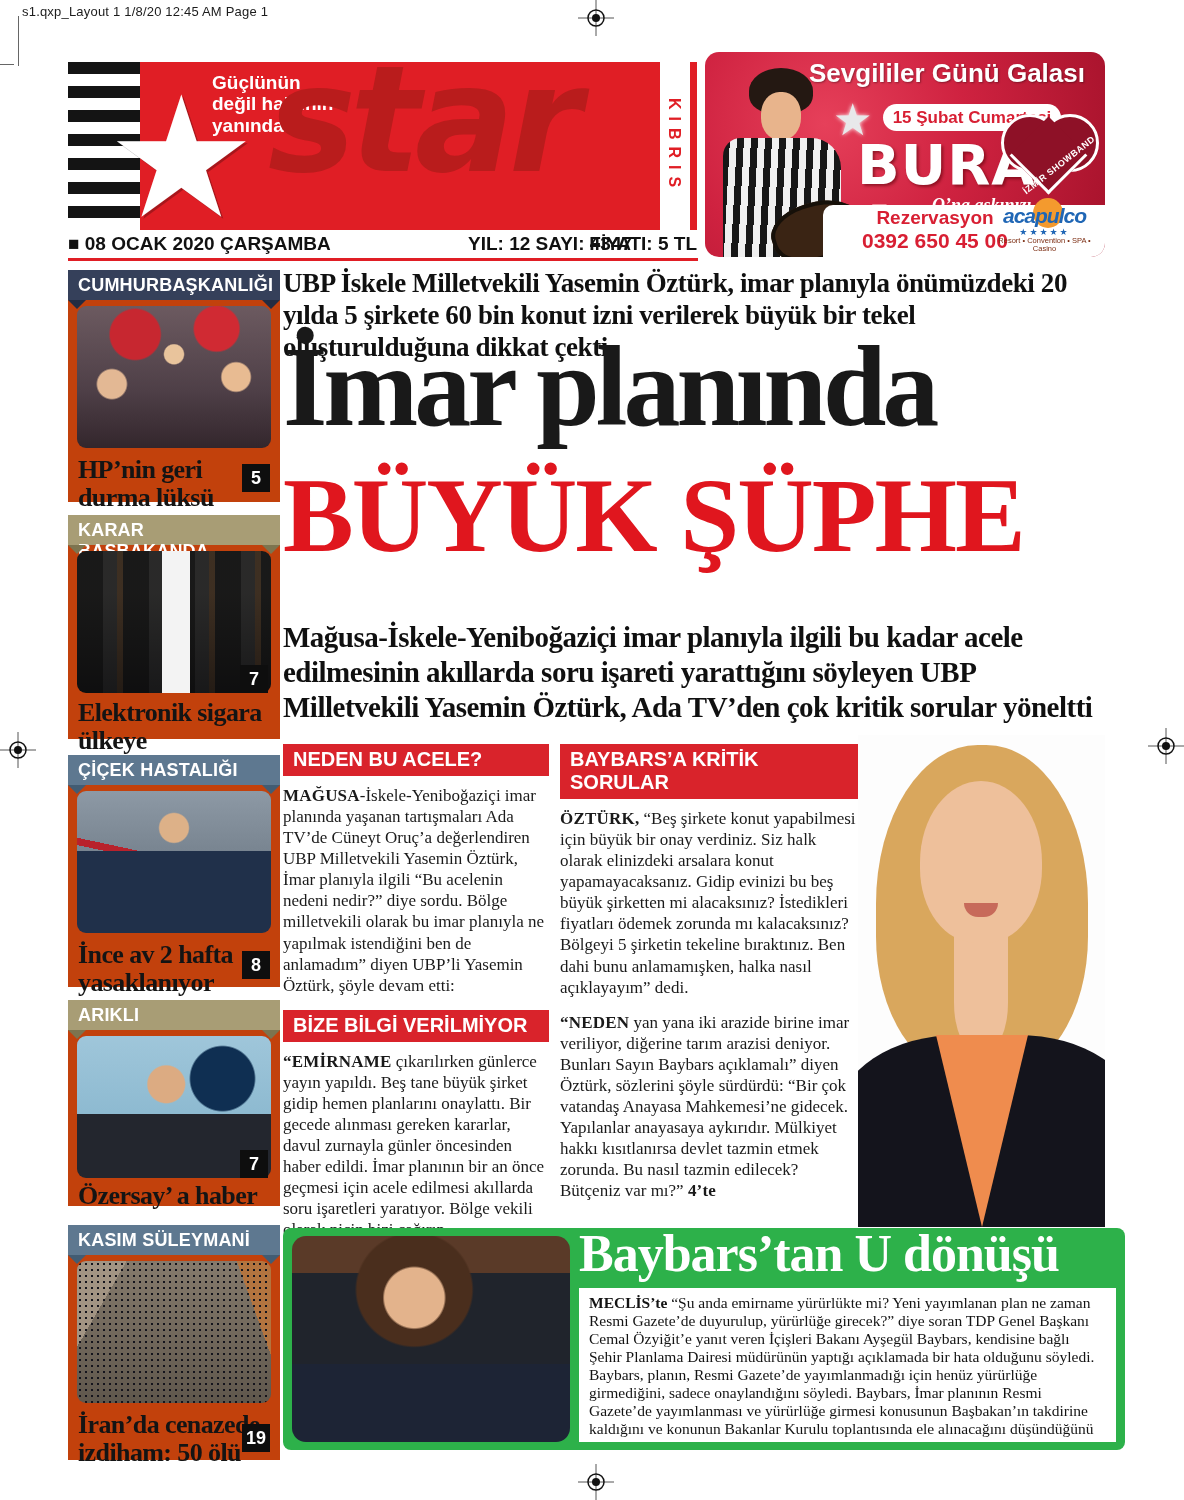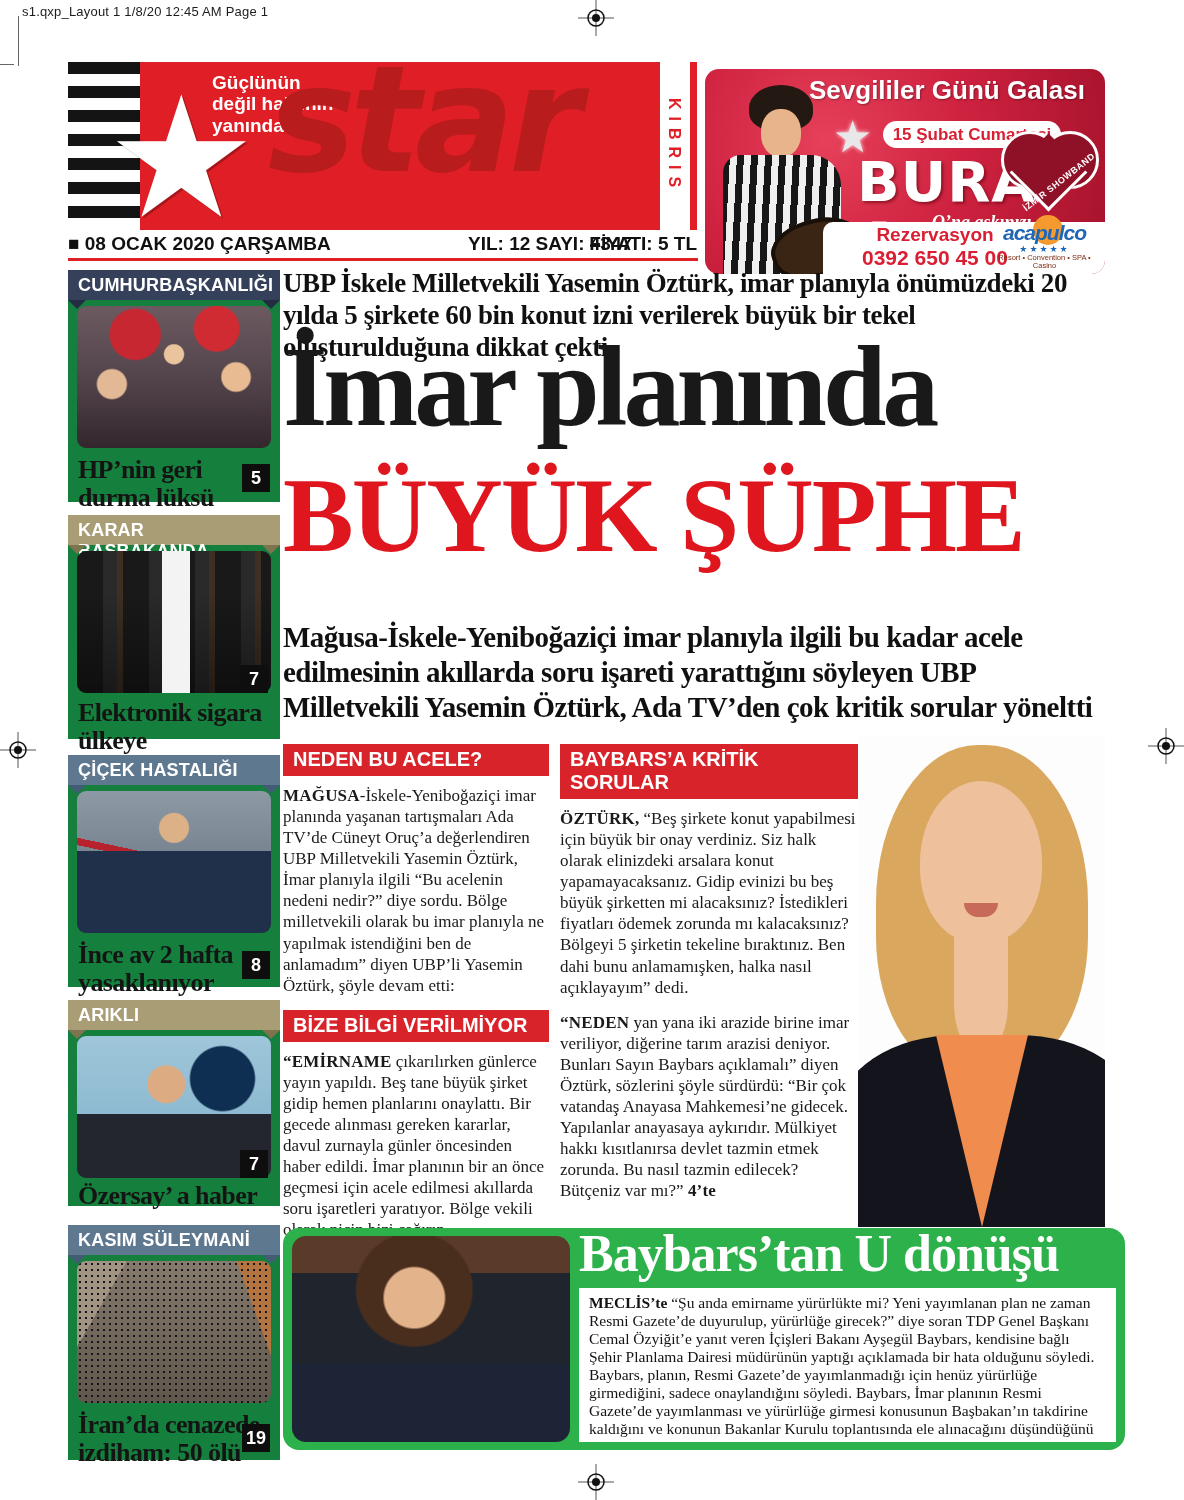--- a/index.html
+++ b/index.html
@@ -25,21 +25,21 @@
     font-family:"DejaVu Sans",sans-serif;font-size:148px;line-height:1;letter-spacing:-6px;}
   .kibris-strip{left:660px;top:62px;width:28px;height:168px;background:#fff;
     display:flex;align-items:center;justify-content:center;}
   .kibris-text{writing-mode:vertical-rl;color:#e01e25;font-weight:bold;font-size:16px;letter-spacing:7px;}
   .mast-redbar{left:690px;top:62px;width:7px;height:168px;background:#e01e25;}
   .dateline{top:233px;font-weight:bold;font-size:19px;color:#111;}
   .red-rule{left:68px;top:258px;width:630px;height:3px;background:#e01e25;}
 
   
   .ad{left:705px;top:52px;width:400px;height:205px;border-radius:14px;overflow:hidden;
-      background:radial-gradient(circle at 30% 35%,#e6405a 0%,#cf2240 45%,#a5122b 100%);margin-top:17px;}
+      background:radial-gradient(circle at 30% 35%,#e6405a 0%,#cf2240 45%,#a5122b 100%);}
   .ad-title{left:0;right:6px;top:6px;text-align:center;color:#fff;font-weight:bold;font-size:26px;
       padding-left:90px;text-shadow:1px 1px 2px rgba(0,0,0,.35);}
   .ad-star{left:128px;top:42px;font-size:44px;color:#e8e8ea;text-shadow:0 0 4px #fff;}
   .ad-pill{left:178px;top:52px;width:178px;height:27px;background:#fff;border-radius:14px;
       color:#d81f33;font-weight:bold;font-size:17px;display:flex;align-items:center;justify-content:center;}
   .ad-artist{left:152px;top:80px;color:#fff;font-weight:bold;font-size:56px;letter-spacing:1px;
       font-family:"DejaVu Sans",sans-serif;text-shadow:2px 2px 3px rgba(90,0,10,.55);}
   .ad-script{left:190px;top:143px;color:#fff;font-style:italic;font-weight:bold;font-size:18px;
       line-height:1.15;font-family:"Liberation Serif",serif;text-align:center;}
   .ad-env{left:166px;top:146px;font-size:20px;color:#ffd6d6;}
@@ -55,21 +55,21 @@
   .ad-logo .word{position:relative;color:#1f66b5;font-weight:bold;font-style:italic;font-size:21px;letter-spacing:-1px;}
   .ad-logo .stars{color:#1f66b5;font-size:9px;letter-spacing:2px;line-height:.9;}
   .ad-logo .sub{color:#7c2d12;font-size:7.5px;line-height:1.1;}
   .ad-singer-hair{left:44px;top:16px;width:64px;height:46px;background:#241812;border-radius:50% 50% 40% 40%;}
   .ad-singer-face{left:56px;top:40px;width:40px;height:48px;background:#e8b48c;border-radius:46%;}
   .ad-singer-shirt{left:18px;top:86px;width:118px;height:120px;border-radius:18px 30px 0 0;
       background:repeating-linear-gradient(93deg,#171717 0 7px,#efefef 7px 14px);}
   .ad-guitar{left:66px;top:150px;width:92px;height:58px;background:#3a2414;border-radius:45% 55% 50% 50%;transform:rotate(-18deg);box-shadow:inset 0 0 0 4px #161009;}
 
   
-  .newscard{left:68px;width:212px;background:#15803d;}
+  .newscard{left:68px;width:212px;background:#c2410c;}
   .kickerbar{position:relative;height:30px;color:#fff;font-weight:bold;font-size:18px;
       padding:5px 10px 0;letter-spacing:.2px;box-sizing:border-box;}
   .kickerbar::before,.kickerbar::after{content:"";position:absolute;top:100%;width:0;height:0;
       border-style:solid;border-width:9px 9px 0 9px;border-left-color:transparent!important;border-right-color:transparent!important;border-bottom-color:transparent!important;}
   .kickerbar::before{left:0;}
   .kickerbar::after{right:0;}
   .th-navy{background:#35405a;}  .th-navy::before,.th-navy::after{border-top-color:#232c42;}
   .th-olive{background:#a89d75;} .th-olive::before,.th-olive::after{border-top-color:#7d744f;}
   .th-steel{background:#5e7890;} .th-steel::before,.th-steel::after{border-top-color:#425c73;}
   .photo{position:absolute;left:9px;right:9px;top:36px;height:142px;border-radius:9px;overflow:hidden;}
@@ -140,21 +140,21 @@
       clip-path:polygon(50% 100%,0 0,100% 0);}
   .pt-neck{position:absolute;left:96px;top:196px;width:54px;height:120px;background:#eec09b;border-radius:0 0 40% 40%;}
   .pt-flower{position:absolute;left:26px;top:408px;width:84px;height:80px;background:
       radial-gradient(circle at 30% 40%,#f08a3e 0 26%,transparent 27%),
       radial-gradient(circle at 66% 30%,#e87e33 0 24%,transparent 25%),
       radial-gradient(circle at 58% 68%,#f2984e 0 28%,transparent 29%),
       radial-gradient(circle at 24% 74%,#e4украї 0 0%,transparent 0%),
       radial-gradient(circle at 28% 76%,#ea8840 0 22%,transparent 23%);}
 
   
-  .greenbox{left:283px;top:1228px;width:842px;height:222px;background:#2db14a;border-radius:16px;}
+  .greenbox{left:283px;top:1228px;width:842px;height:222px;background:#2db14a;border-radius:8px;}
   .gb-photo{position:absolute;left:9px;top:8px;width:278px;height:206px;border-radius:14px;overflow:hidden;}
   .gb-headline{position:absolute;left:296px;top:-4px;color:#fff;font-weight:bold;font-size:52px;
       letter-spacing:-1px;font-family:"Liberation Serif",serif;}
   .gb-white{position:absolute;left:296px;top:60px;right:9px;height:154px;background:#fff;
       box-sizing:border-box;padding:6px 10px;overflow:hidden;}
   .gb-body{font-family:"Liberation Serif",serif;font-size:15.5px;line-height:1.16;color:#131313;margin:0;}
 </style>
 </head>
 <body>
 

